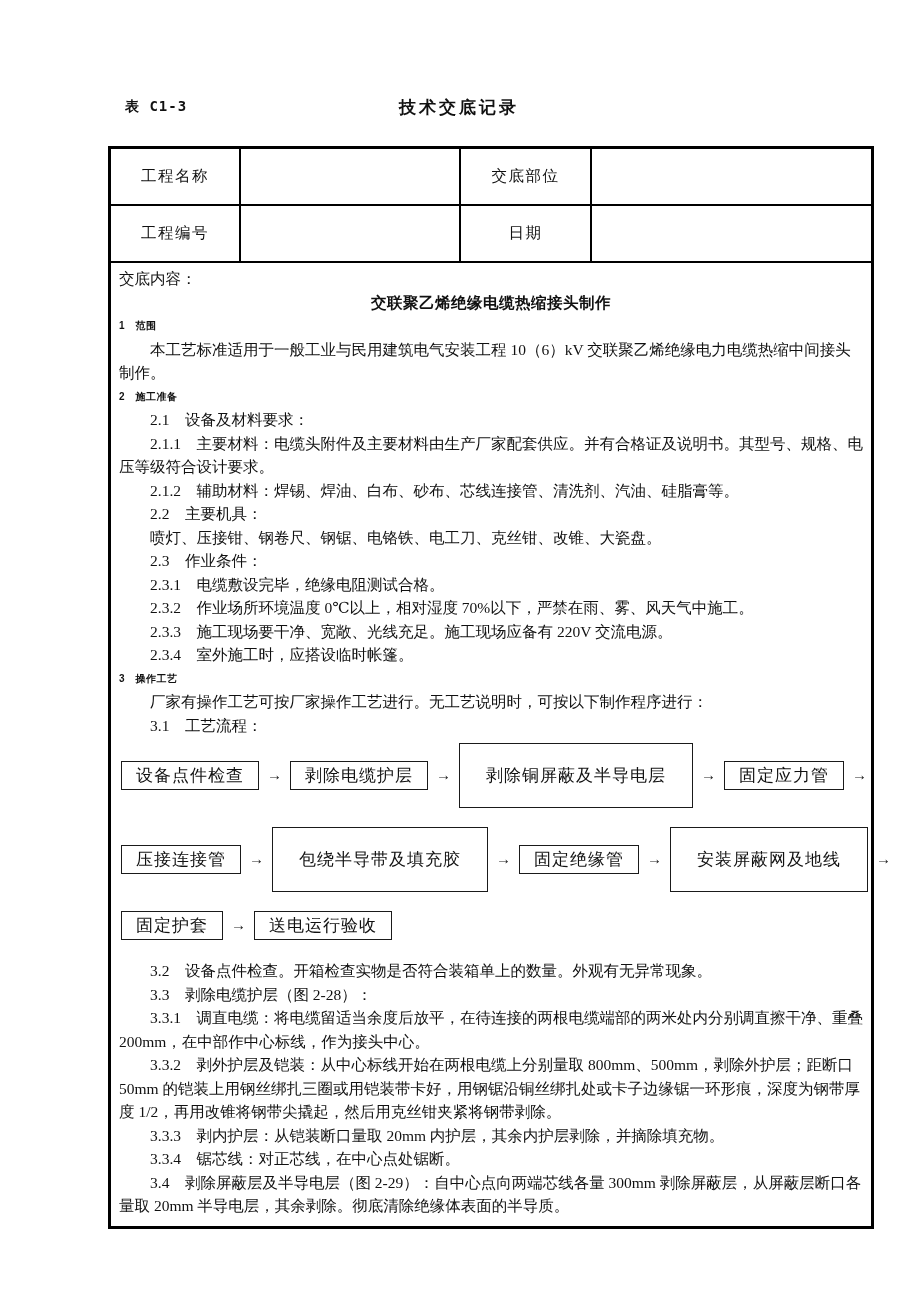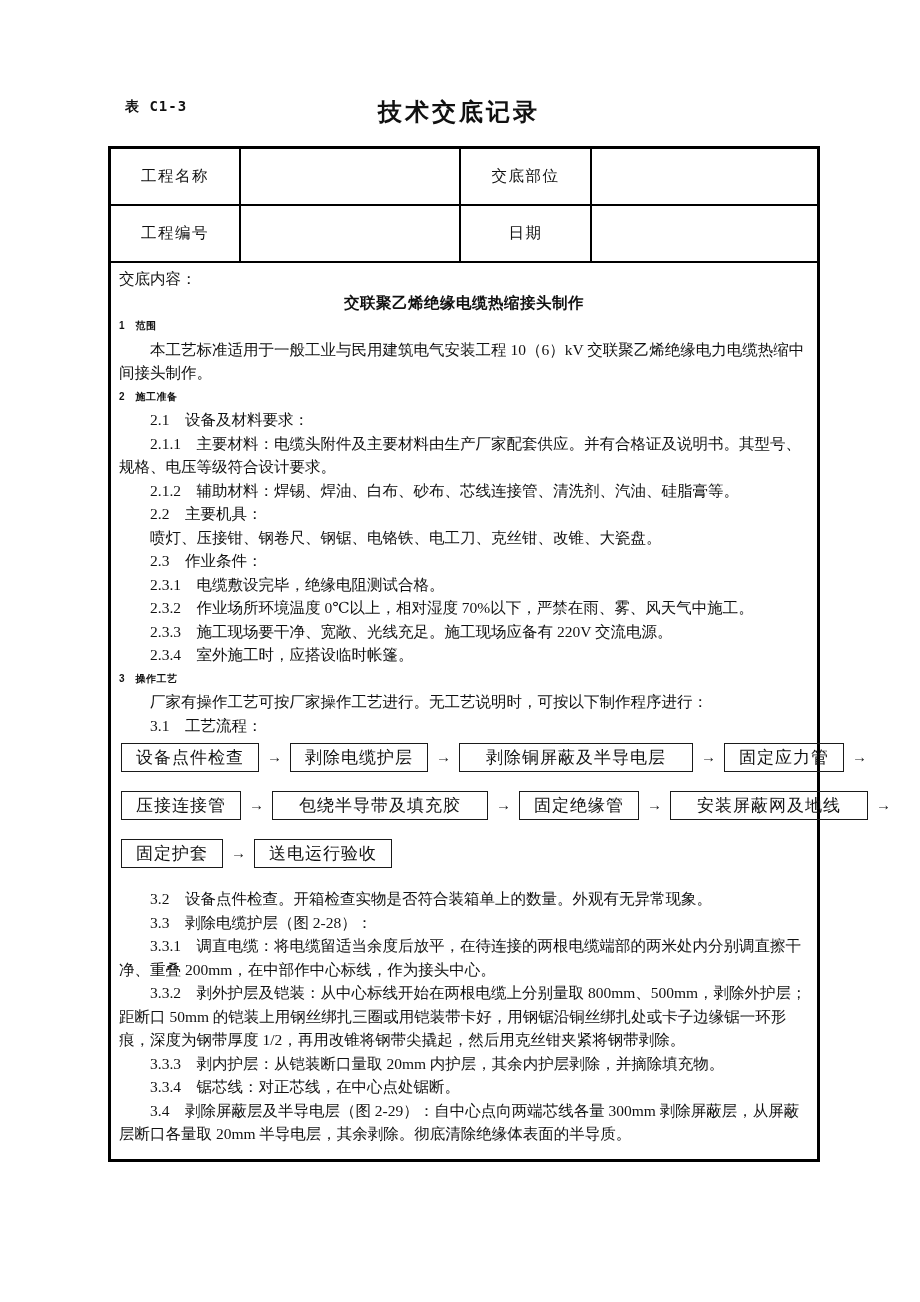--- a/index.html
+++ b/index.html
@@ -10,24 +10,24 @@
   }
   .titlebar { position:absolute; top:96px; left:108px; width:702px; height:28px; }
   .form-label {
     position:absolute; left:17px; top:2px;
     font-family:"DejaVu Sans Mono","Liberation Sans",sans-serif;
     font-weight:bold; font-size:14px; letter-spacing:1px;
   }
   .page-title {
     position:absolute; left:0; right:0; text-align:center;
     font-family:"Liberation Sans","DejaVu Sans",sans-serif;
-    font-weight:bold; font-size:24px; letter-spacing:3px;
+    font-weight:bold; font-size:17px; letter-spacing:3px;
   }
   .main-box {
-    position:absolute; top:146px; left:108px; width:712px;
+    position:absolute; top:146px; left:108px; width:766px;
     border:3px solid #000; background:#fff;
   }
   .hgrid { display:grid; grid-template-columns:130px 220px 131px 1fr; }
   .hcell {
     height:57px; border-right:2px solid #000; border-bottom:2px solid #000;
     display:flex; align-items:center; justify-content:center;
     font-size:15.5px; letter-spacing:1.5px;
   }
   .hcell.last { border-right:none; }
   .content { padding:4px 8px 8px 8px; font-size:15.5px; line-height:23.5px; min-height:896px; }
@@ -37,21 +37,21 @@
     font-family:"Liberation Sans","DejaVu Sans",sans-serif;
     font-weight:bold; font-size:10px; letter-spacing:0.5px;
   }
   .para { text-indent:2em; }
   .flow-row { display:flex; align-items:center; margin:6px 0 19px 2px; }
   .flow-row.last { }
   .flow-step {
     border:1.5px solid #1a1a1a; padding:3px 14px; font-size:17px;
     letter-spacing:1px; white-space:nowrap; line-height:21px;
   }
-  .flow-step.wide { padding:3px 26px; }
+  .flow-step.wide { padding:21px 26px; }
   .flow-arrow { margin:0 8px; font-size:15px; color:#1a1a1a; }
 </style>
 </head>
 <body>
 
 <div class="titlebar">
   <span class="form-label">表 C1-3</span>
   <span class="page-title">技术交底记录</span>
 </div>
 

